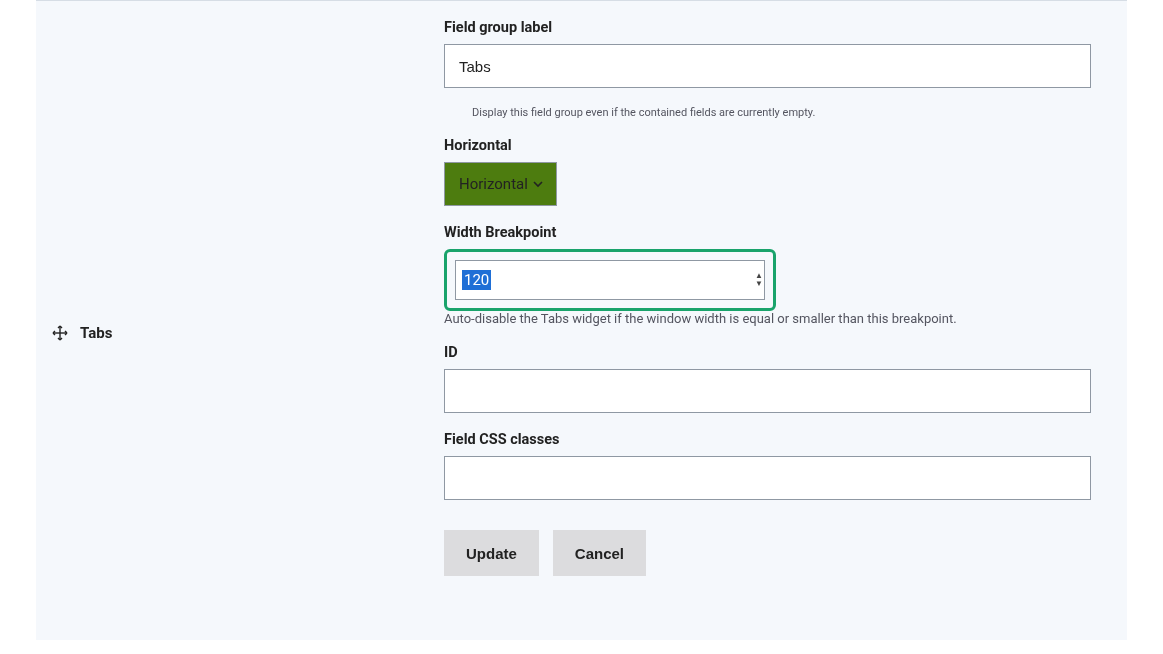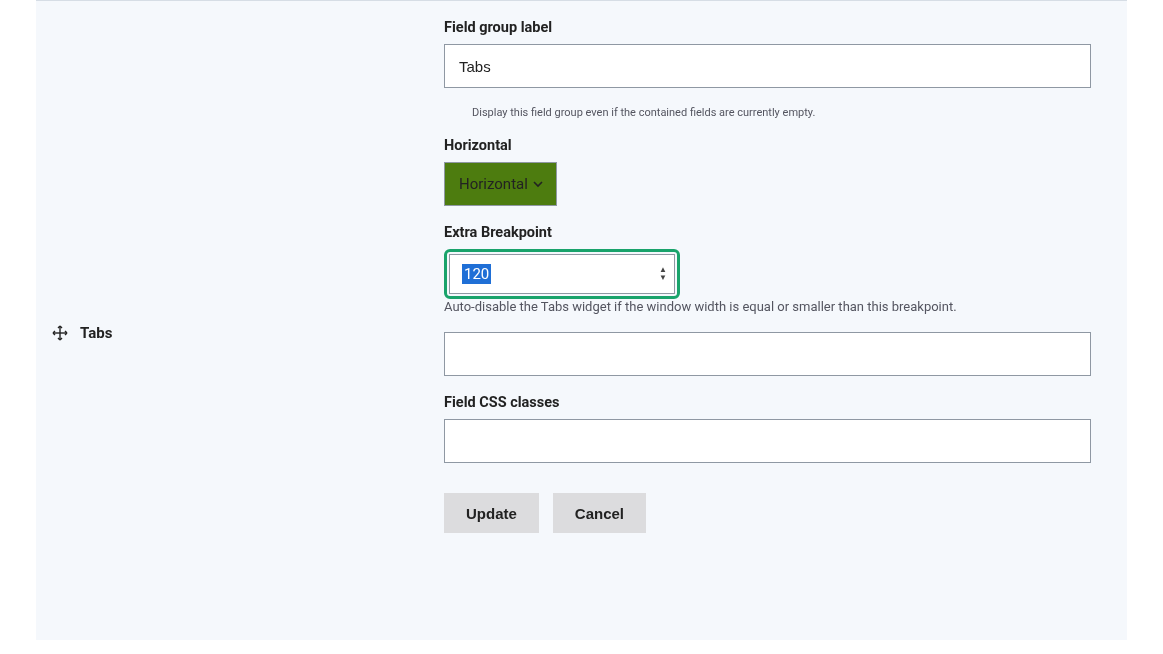--- a/index.html
+++ b/index.html
@@ -100,24 +100,24 @@
       font-size: 15px;
       cursor: pointer;
       gap: 4px;
     }
     .chevron {
       display: inline-block;
     }
     .chevron svg { display: block; }
     .number-wrap {
       position: relative;
-      width: 236px;
+      width: 332px;
       border: 3px solid #19a36b;
       border-radius: 6px;
-      padding: 2px;
+      padding: 8px;
     }
     .number-input {
       width: 100%;
       height: 40px;
       border: 1px solid #8f98a3;
       background: #fff;
       padding: 0 34px 0 12px;
       font-size: 15px;
       outline: none;
     }
@@ -150,21 +150,21 @@
     .desc {
       font-size: 13px;
       color: #545560;
     }
     .buttons {
       display: flex;
       gap: 14px;
       margin-top: 30px;
     }
     .btn {
-      height: 40px;
+      height: 46px;
       padding: 0 22px;
       background: #dcdcde;
       border: none;
       font-size: 15px;
       font-weight: 700;
       color: #222;
       cursor: pointer;
     }
   </style>
 </head>
@@ -202,33 +202,34 @@
         <span>Horizontal</span>
         <span class="chevron">
           <svg width="12" height="12" viewBox="0 0 12 12" fill="none" stroke="#222" stroke-width="1.6">
               <path d="M2 4 L6 8 L10 4"></path>
             </svg>
         </span>
       </div>
     </div>
 
     <div class="form-group">
-      <label class="label">Extra Breakpoint</label>
+      <label class="label">Width Breakpoint</label>
       <div class="number-wrap">
         <input type="text" class="number-input" style="">
         <span class="number-value">120</span>
         <div class="spinner">
           <span>▲</span>
           <span>▼</span>
         </div>
       </div>
       <div class="desc">Auto-disable the Tabs widget if the window width is equal or smaller than this breakpoint.</div>
     </div>
 
     <div class="form-group">
+      <label class="label">ID</label>
       <input type="text" class="text-input" value="" style="">
     </div>
 
     <div class="form-group">
       <label class="label">Field CSS classes</label>
       <input type="text" class="text-input" value="" style="">
     </div>
 
     <div class="buttons">
       <button class="btn">Update</button>

